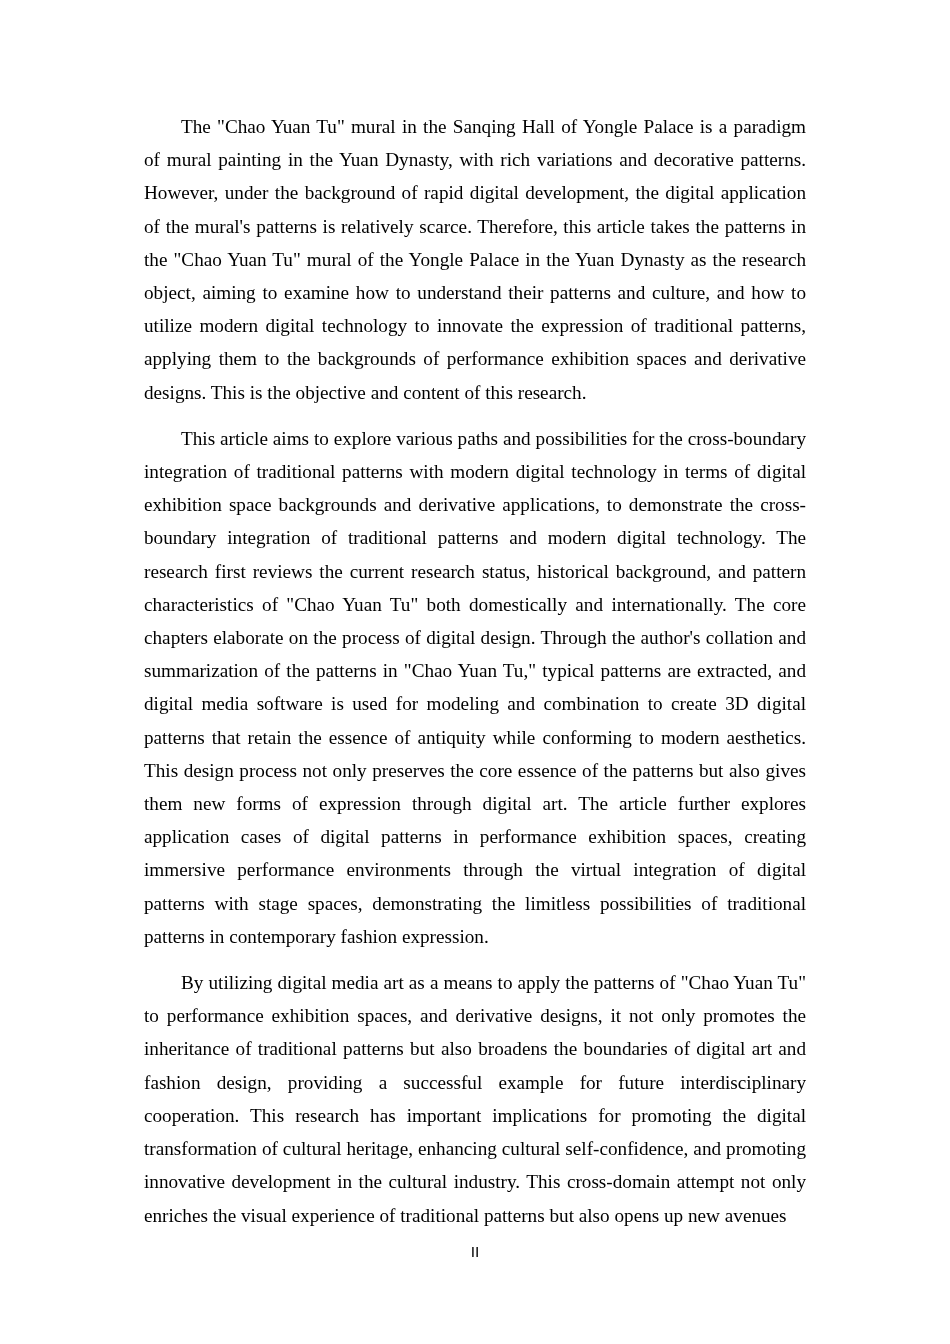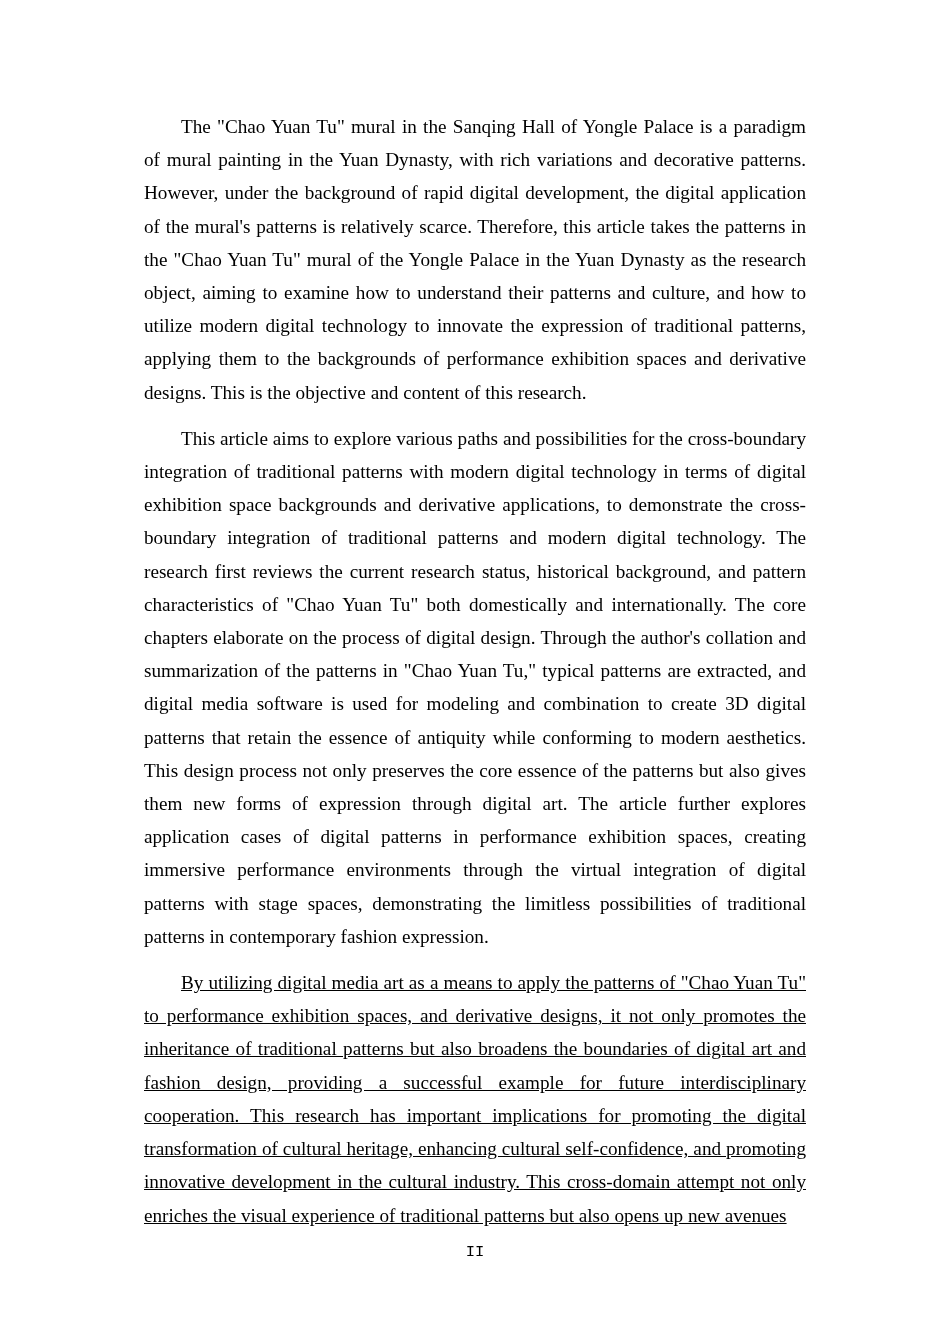--- a/index.html
+++ b/index.html
@@ -35,32 +35,31 @@
     text-align: justify;
     text-justify: inter-word;
     text-indent: 37px;
     color: #000000;
     -webkit-font-smoothing: antialiased;
     hyphens: none;
     word-spacing: 0px;
   }
   p.para:last-of-type {
     margin-bottom: 16px;
-    text-decoration: underline;
   }
   .page-number {
     position: absolute;
     left: 0;
     right: 0;
     top: 1242px;
     text-align: center;
     font-size: 15.5px;
     line-height: 20px;
     color: #000000;
-    font-family: Liberation Mono, monospace;
+    font-family: Liberation Sans, sans-serif;
   }
 </style>
 </head>
 <body>
 
 <div class="page">
 
   <div class="content">
     <p class="para">The "Chao Yuan Tu" mural in the Sanqing Hall of Yongle Palace is a paradigm of mural painting in the Yuan Dynasty, with rich variations and decorative patterns. However, under the background of rapid digital development, the digital application of the mural's patterns is relatively scarce. Therefore, this article takes the patterns in the "Chao Yuan Tu" mural of the Yongle Palace in the Yuan Dynasty as the research object, aiming to examine how to understand their patterns and culture, and how to utilize modern digital technology to innovate the expression of traditional patterns, applying them to the backgrounds of performance exhibition spaces and derivative designs. This is the objective and content of this research.</p>
     <p class="para">This article aims to explore various paths and possibilities for the cross-boundary integration of traditional patterns with modern digital technology in terms of digital exhibition space backgrounds and derivative applications, to demonstrate the cross-boundary integration of traditional patterns and modern digital technology. The research first reviews the current research status, historical background, and pattern characteristics of "Chao Yuan Tu" both domestically and internationally. The core chapters elaborate on the process of digital design. Through the author's collation and summarization of the patterns in "Chao Yuan Tu," typical patterns are extracted, and digital media software is used for modeling and combination to create 3D digital patterns that retain the essence of antiquity while conforming to modern aesthetics. This design process not only preserves the core essence of the patterns but also gives them new forms of expression through digital art. The article further explores application cases of digital patterns in performance exhibition spaces, creating immersive performance environments through the virtual integration of digital patterns with stage spaces, demonstrating the limitless possibilities of traditional patterns in contemporary fashion expression.</p>

